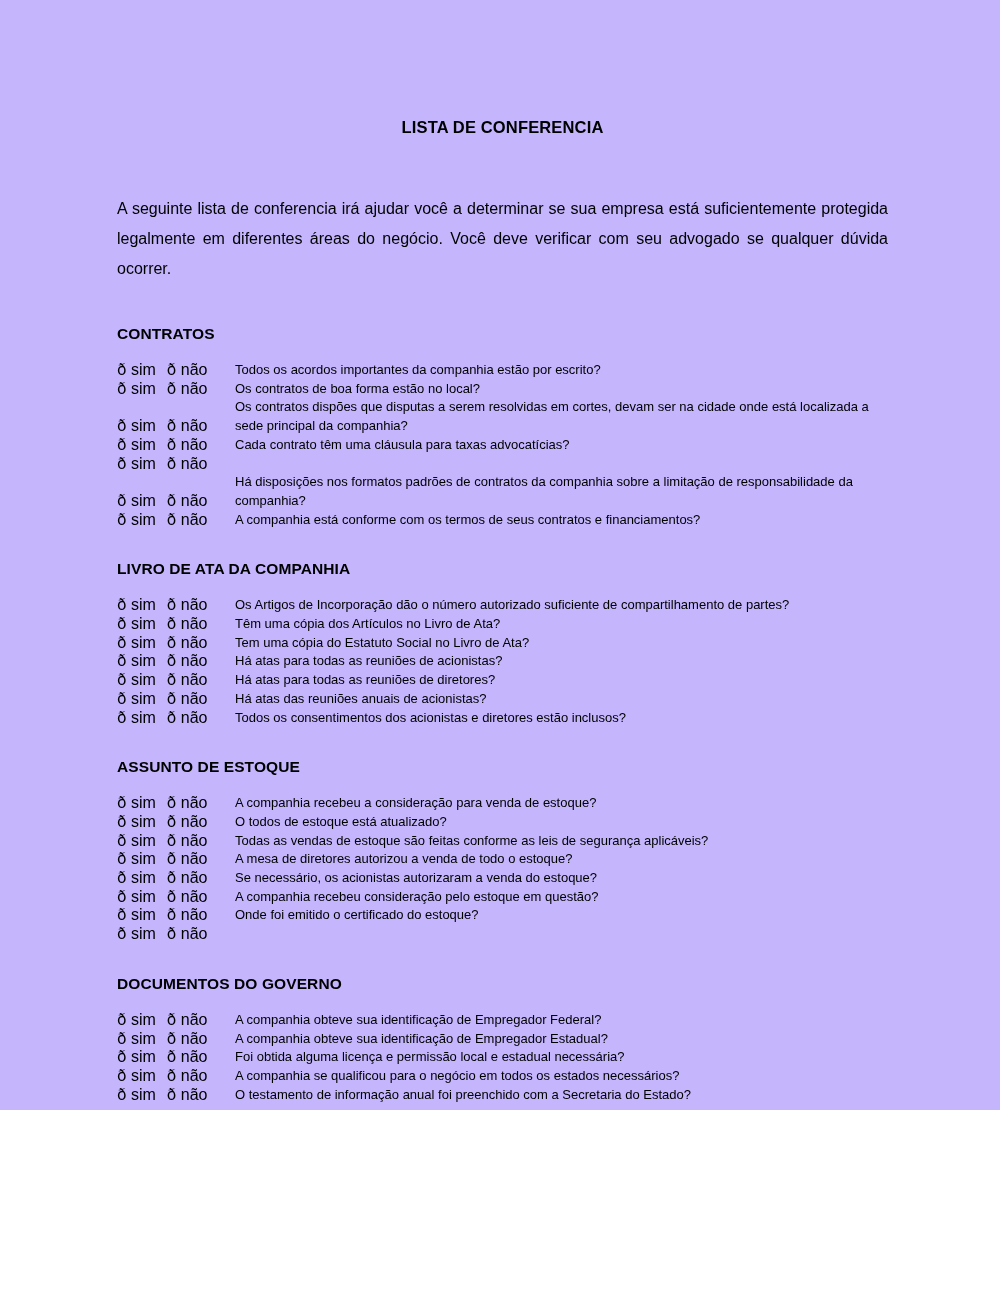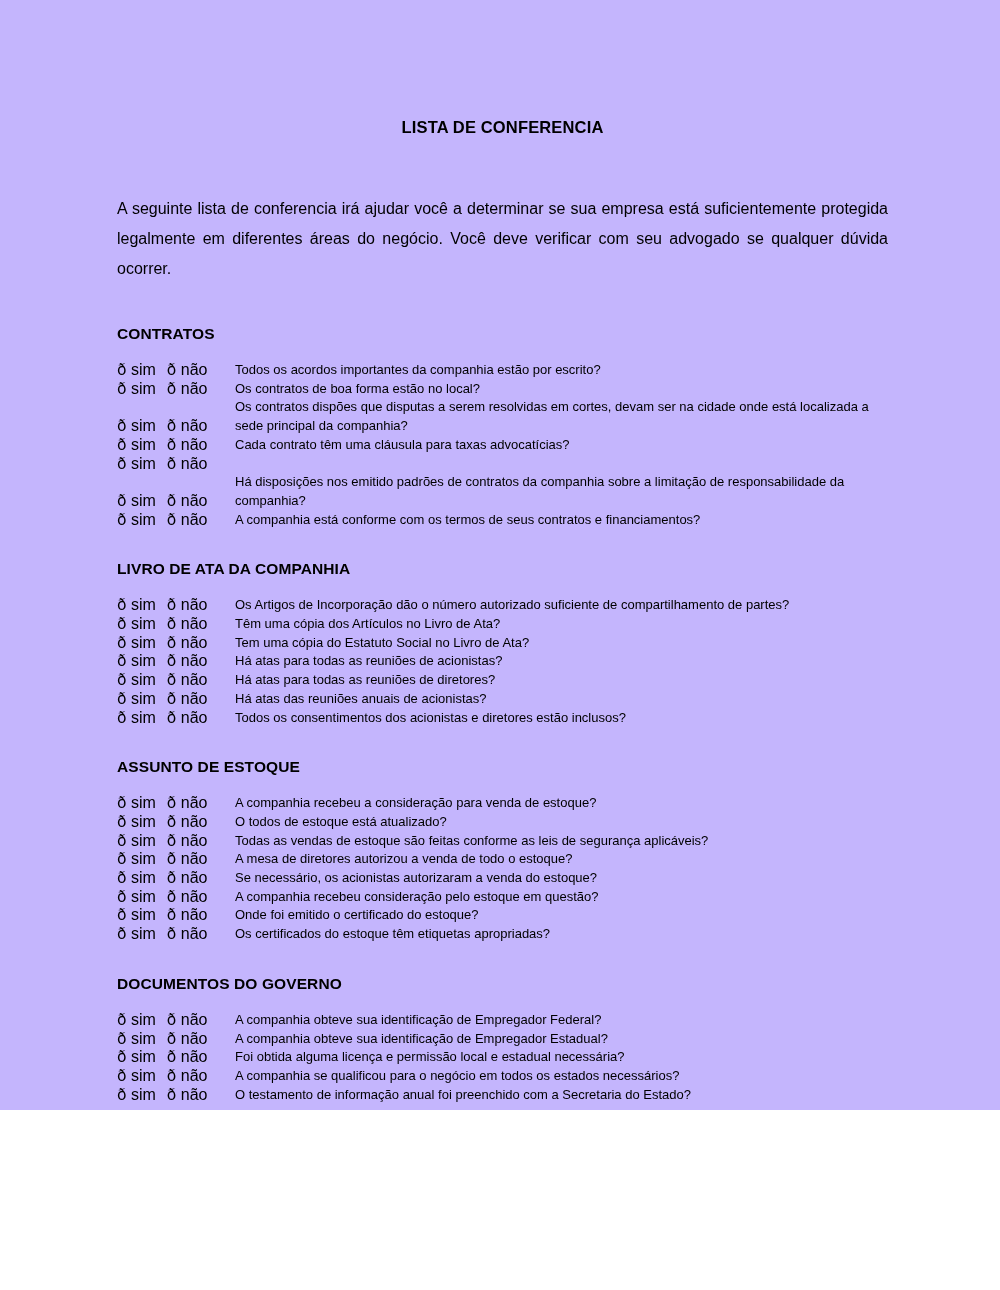--- a/index.html
+++ b/index.html
@@ -133,21 +133,21 @@
             </li>
             <li class="row">
               <span class="opts"><span class="opt opt-yes"><span class="box">ð</span> <span class="opt-label">sim</span></span><span class="opt opt-no"><span class="box">ð</span> <span class="opt-label">não</span></span></span>
               <span class="question">Cada contrato têm uma cláusula para taxas advocatícias?</span>
             </li>
             <li class="row">
               <span class="opts"><span class="opt opt-yes"><span class="box">ð</span> <span class="opt-label">sim</span></span><span class="opt opt-no"><span class="box">ð</span> <span class="opt-label">não</span></span></span>
             </li>
             <li class="row">
               <span class="opts"><span class="opt opt-yes"><span class="box">ð</span> <span class="opt-label">sim</span></span><span class="opt opt-no"><span class="box">ð</span> <span class="opt-label">não</span></span></span>
-              <span class="question">Há disposições nos emitido padrões de contratos da companhia sobre a limitação de responsabilidade da companhia?</span>
+              <span class="question">Há disposições nos formatos padrões de contratos da companhia sobre a limitação de responsabilidade da companhia?</span>
             </li>
             <li class="row">
               <span class="opts"><span class="opt opt-yes"><span class="box">ð</span> <span class="opt-label">sim</span></span><span class="opt opt-no"><span class="box">ð</span> <span class="opt-label">não</span></span></span>
               <span class="question">A companhia está conforme com os termos de seus contratos e financiamentos?</span>
             </li>
           </ul>
         </section>
         <section class="section section-gap">
           <h3 class="section-heading">LIVRO DE ATA DA COMPANHIA</h3>
           <ul class="rows">
@@ -207,21 +207,20 @@
             <li class="row">
               <span class="opts"><span class="opt opt-yes"><span class="box">ð</span> <span class="opt-label">sim</span></span><span class="opt opt-no"><span class="box">ð</span> <span class="opt-label">não</span></span></span>
               <span class="question">A companhia recebeu consideração pelo estoque em questão?</span>
             </li>
             <li class="row">
               <span class="opts"><span class="opt opt-yes"><span class="box">ð</span> <span class="opt-label">sim</span></span><span class="opt opt-no"><span class="box">ð</span> <span class="opt-label">não</span></span></span>
               <span class="question">Onde foi emitido o certificado do estoque?</span>
             </li>
             <li class="row">
               <span class="opts"><span class="opt opt-yes"><span class="box">ð</span> <span class="opt-label">sim</span></span><span class="opt opt-no"><span class="box">ð</span> <span class="opt-label">não</span></span></span>
-              <span class="question">Os certificados do estoque têm etiquetas apropriadas?</span>
             </li>
           </ul>
         </section>
         <section class="section section-gap">
           <h3 class="section-heading">DOCUMENTOS DO GOVERNO</h3>
           <ul class="rows">
             <li class="row">
               <span class="opts"><span class="opt opt-yes"><span class="box">ð</span> <span class="opt-label">sim</span></span><span class="opt opt-no"><span class="box">ð</span> <span class="opt-label">não</span></span></span>
               <span class="question">A companhia obteve sua identificação de Empregador Federal?</span>
             </li>

